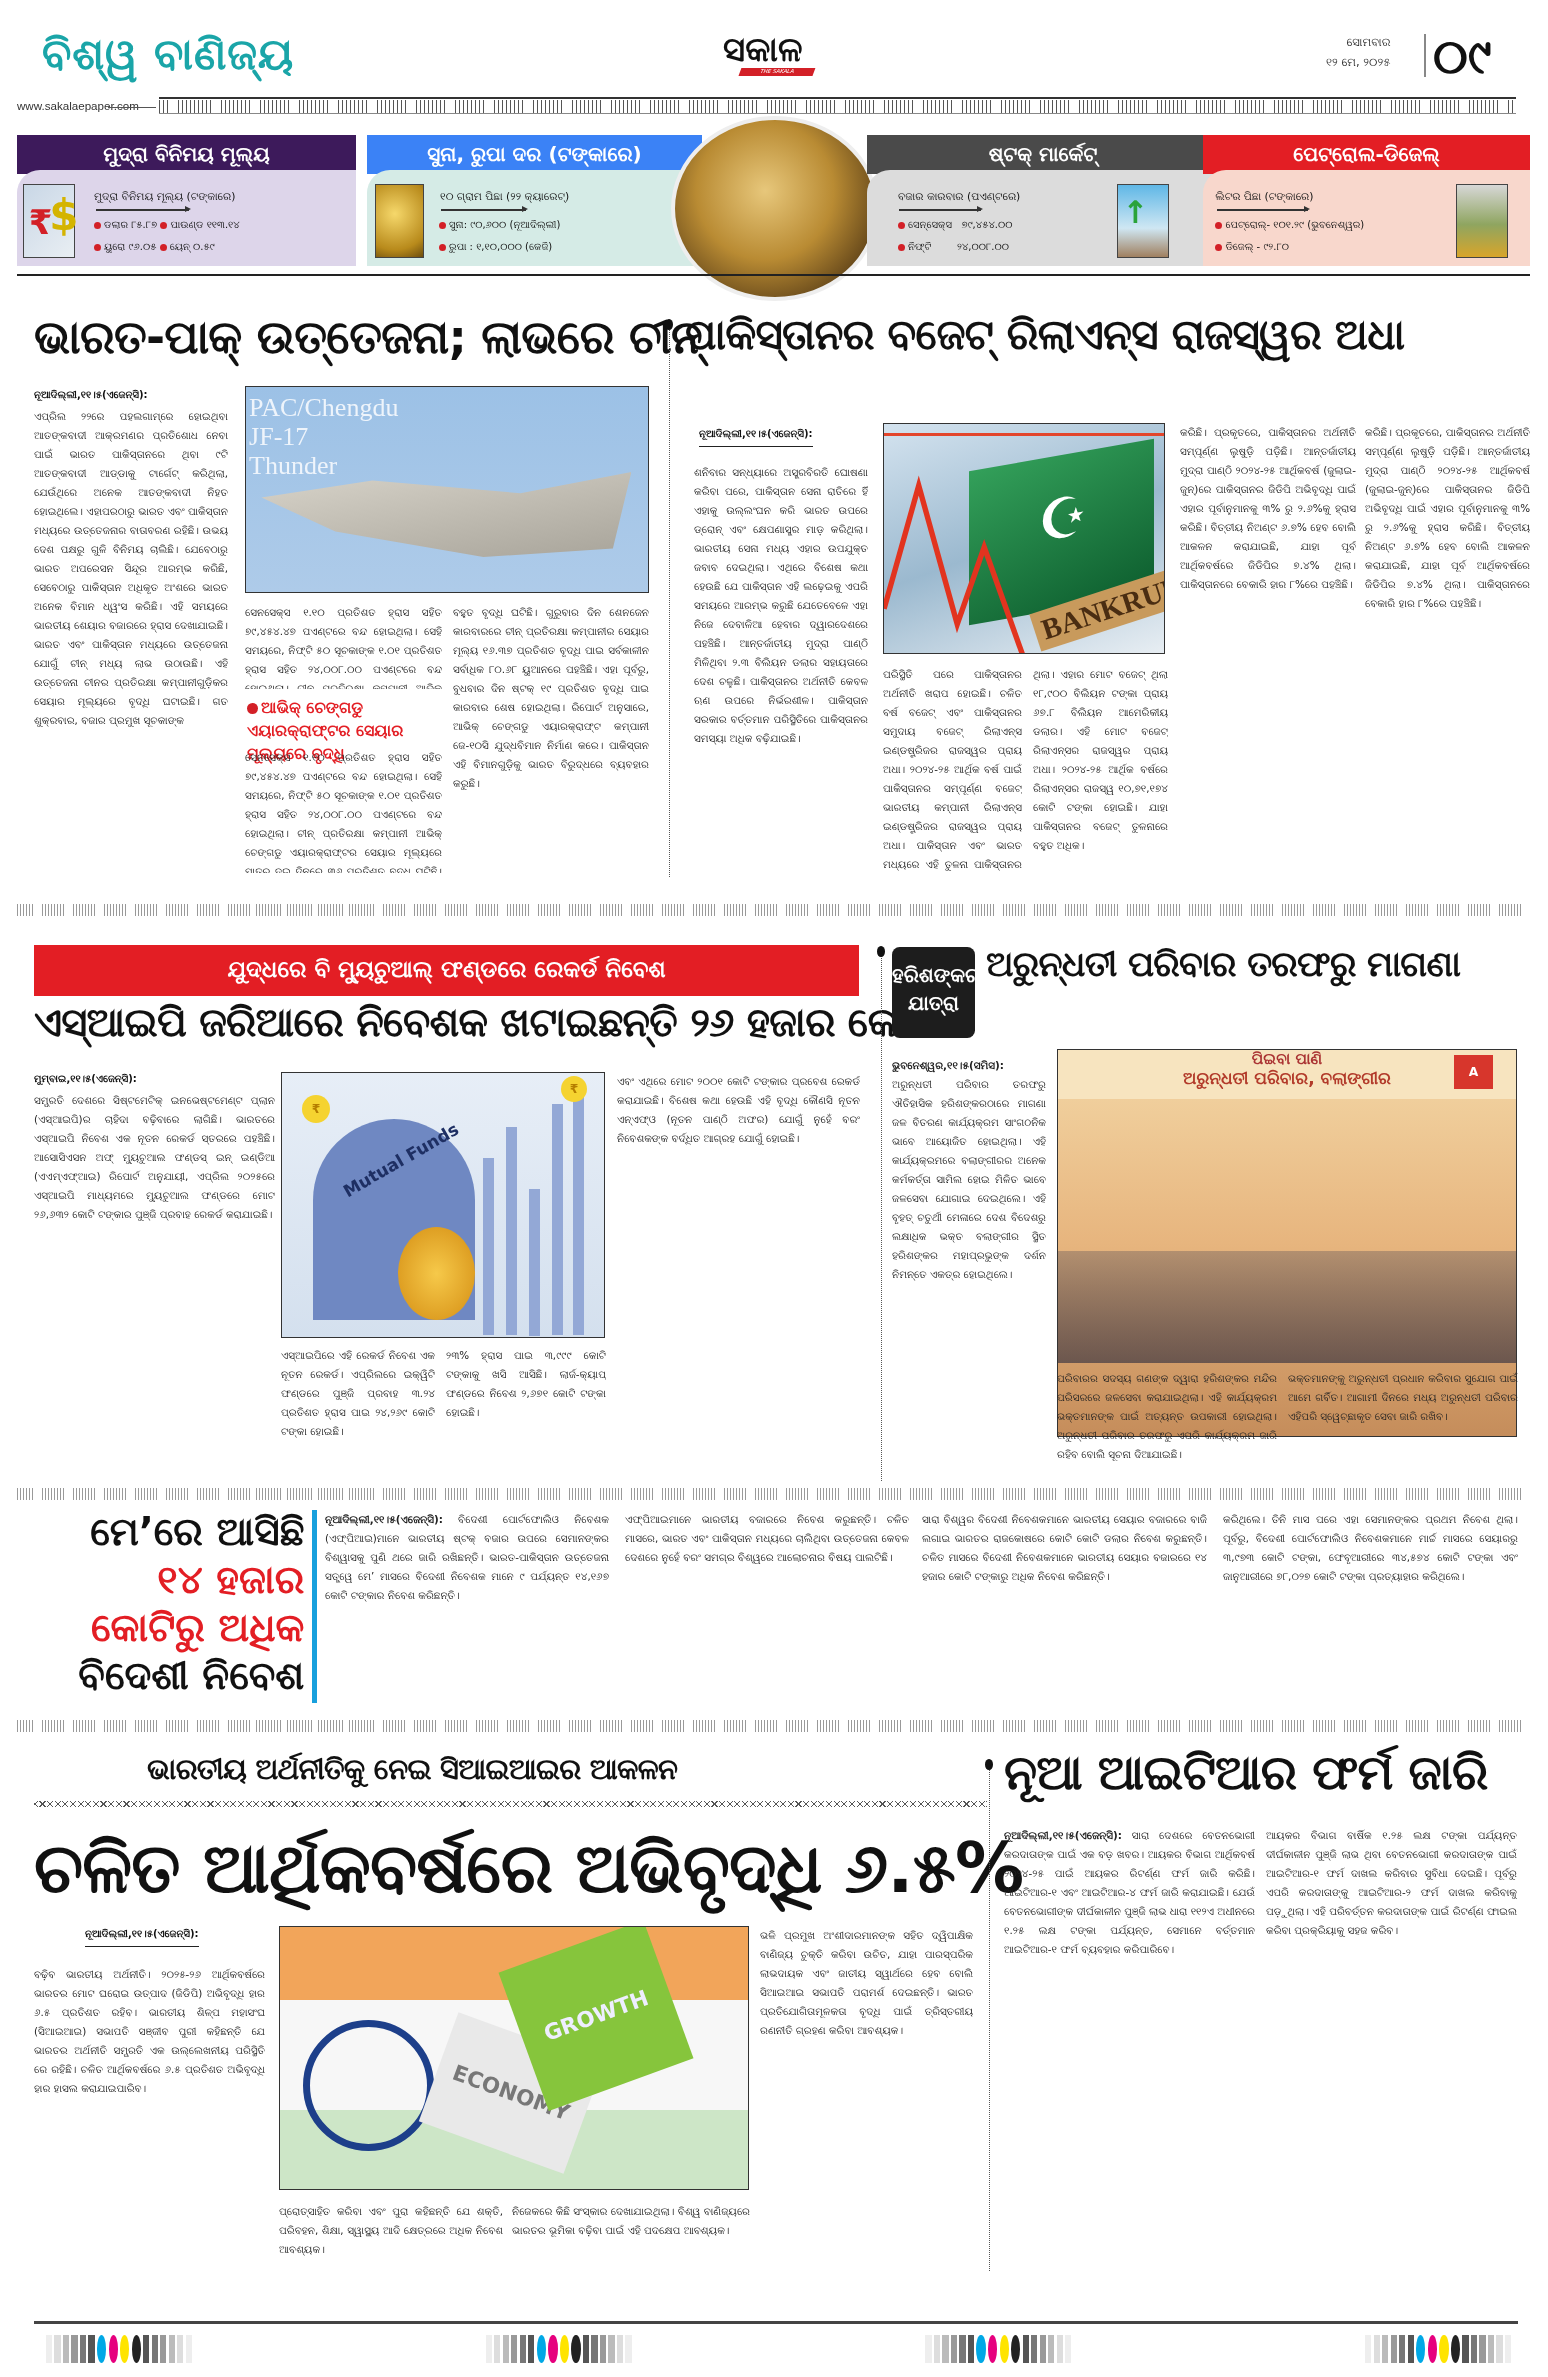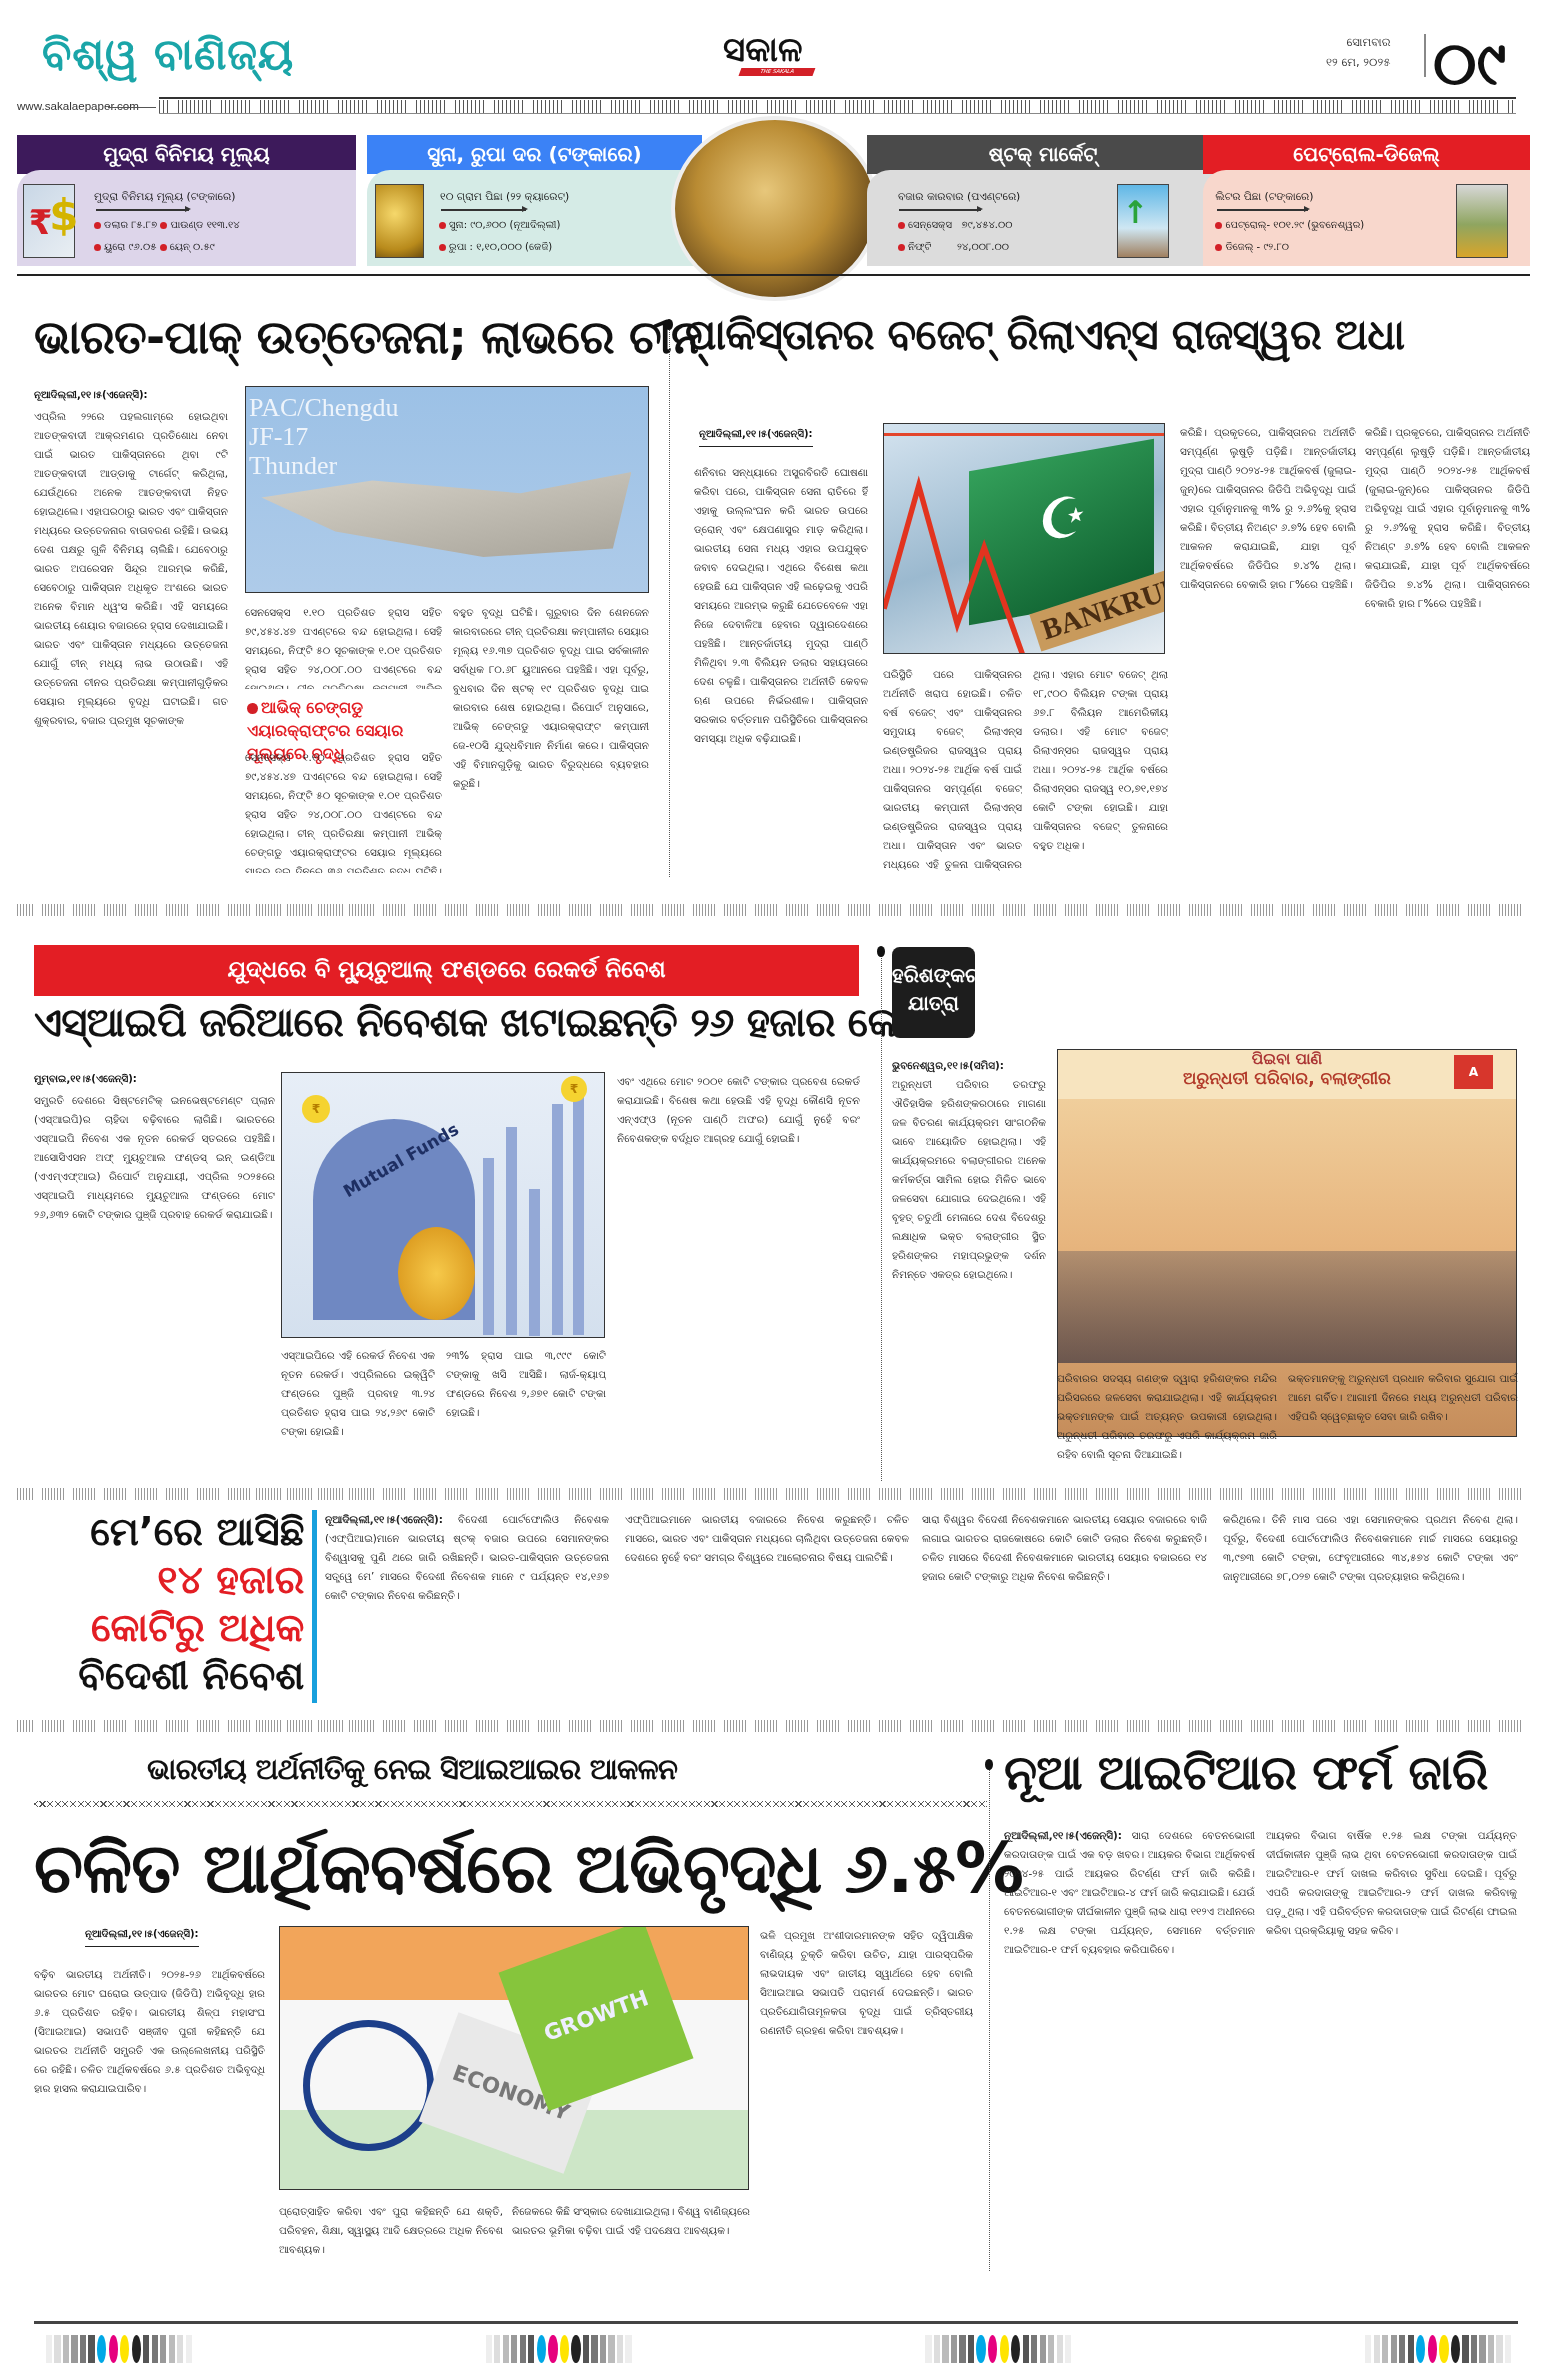--- a/index.html
+++ b/index.html
@@ -9,21 +9,21 @@
 .masthead-title{left:42px;top:29px;font-size:43px;font-weight:bold;color:#1aa5a8;letter-spacing:0.8px}
 .url{left:17px;top:99px;font-size:11.6px;color:#333;font-family:"Liberation Sans",sans-serif}
 .url-line{left:102px;top:106px;width:54px;height:1.5px;background:#555}
 .rule-top{left:159px;top:97px;width:1357px;height:1.5px;background:#333}
 .hatch{left:159px;top:100px;width:1357px;height:14px;background:repeating-linear-gradient(90deg,#555 0 0.8px,#fff 0.8px 3.9px);border-bottom:1.5px solid #888}
 .logo{left:723px;top:31px;width:116px;height:46px}
 .logo-text{font-size:34px;font-weight:bold;color:#111;font-family:"DejaVu Serif",serif;line-height:37px}
 .logo-band{width:74px;height:7.7px;background:#d32027;color:#fff;font-size:5.4px;text-align:center;line-height:7.7px;margin-left:17px;transform:skewX(-20deg)}
 .dateblk{left:1326px;top:32px;text-align:right;font-size:11.6px;color:#333;line-height:20px}
 .pgsep{left:1424px;top:34px;width:1.5px;height:43px;background:#888}
-.pgnum{left:1433px;top:28px;font-size:60px;font-weight:bold;color:#111;font-family:"DejaVu Sans",sans-serif}
+.pgnum{left:1433px;top:28px;font-size:48px;font-weight:bold;color:#111;font-family:"DejaVu Sans",sans-serif}
 
 .tbox{top:135px;height:131px;}
 .tbox .head{height:39px;color:#fff;font-size:20px;font-weight:bold;text-align:center;line-height:39px}
 .tbox .body{height:96px;border-top-left-radius:23px;position:relative;margin-top:-3.9px}
 .tbox .pic{position:absolute;top:14px;width:52px;height:74px;border:0.8px solid #444}
 .tbox .lbl{position:absolute;font-size:10.8px;color:#111}
 .tbox .arrow{position:absolute;height:1.5px;background:#333}
 .tbox .arrow:after{content:"";position:absolute;right:-1.5px;top:-3.1px;border-left:6.2px solid #333;border-top:3.9px solid transparent;border-bottom:3.9px solid transparent}
 .tbox .item{position:absolute;font-size:10px;color:#111;white-space:nowrap}
 .dot{display:inline-block;width:7px;height:7px;border-radius:50%;background:#d32027;margin-right:3.1px;vertical-align:middle}
@@ -167,20 +167,21 @@
   <div style="position:absolute;left:20px;top:21.6px;width:28px;height:28px;border-radius:50%;background:#f5d330;text-align:center;line-height:28px;color:#b57e00;font-weight:bold">₹</div>
   <div style="position:absolute;left:279px;top:3.1px;width:26px;height:26px;border-radius:50%;background:#f5d330;text-align:center;line-height:26px;color:#b57e00;font-weight:bold">₹</div>
 </div>
 <div class="abs col" style="left:281px;top:1346px;width:154px;height:131px">ଏସ୍‌ଆଇପିରେ ଏହି ରେକର୍ଡ ନିବେଶ ଏକ ନୂତନ ରେକର୍ଡ। ଏପ୍ରିଲରେ ଇକ୍ୱିଟି ଫଣ୍ଡରେ ପୁଞ୍ଜି ପ୍ରବାହ ୩.୨୪ ପ୍ରତିଶତ ହ୍ରାସ ପାଇ ୨୪,୨୬୯ କୋଟି ଟଙ୍କା ହୋଇଛି।</div>
 <div class="abs col" style="left:446px;top:1346px;width:160px;height:131px">୨୩% ହ୍ରାସ ପାଇ ୩,୯୯୯ କୋଟି ଟଙ୍କାକୁ ଖସି ଆସିଛି। ଲାର୍ଜ-କ୍ୟାପ୍ ଫଣ୍ଡରେ ନିବେଶ ୨,୬୭୧ କୋଟି ଟଙ୍କା ହୋଇଛି।</div>
 <div class="abs col" style="left:617px;top:1072px;width:243px;height:405px">ଏବଂ ଏଥିରେ ମୋଟ ୨୦୦୧ କୋଟି ଟଙ୍କାର ପ୍ରବେଶ ରେକର୍ଡ କରାଯାଇଛି। ବିଶେଷ କଥା ହେଉଛି ଏହି ବୃଦ୍ଧି କୌଣସି ନୂତନ ଏନ୍‌ଏଫ୍‌ଓ (ନୂତନ ପାଣ୍ଠି ଅଫର) ଯୋଗୁଁ ନୁହେଁ ବରଂ ନିବେଶକଙ୍କ ବର୍ଦ୍ଧିତ ଆଗ୍ରହ ଯୋଗୁଁ ହୋଇଛି।</div>
 <div class="abs vdots" style="left:881px;top:949px;height:532px"></div>
 
 <div class="abs kicker" style="left:892px;top:947px;width:83px;height:91px;font-size:20px;line-height:28px;padding-top:14px">ହରିଶଙ୍କର ଯାତ୍ରା</div>
 <div class="abs hl" style="left:986px;top:942px;font-size:35px;line-height:45px">
+  <div>ଅରୁନ୍ଧତୀ ପରିବାର ତରଫରୁ ମାଗଣା</div>
 </div>
 <div class="abs col" style="left:892px;top:1056px;width:154px;height:420px"><b>ଭୁବନେଶ୍ୱର,୧୧।୫(ସମିସ):</b> <span>ଅରୁନ୍ଧତୀ ପରିବାର ତରଫରୁ ଐତିହାସିକ ହରିଶଙ୍କରଠାରେ ମାଗଣା ଜଳ ବିତରଣ କାର୍ଯ୍ୟକ୍ରମ ସାଂଗଠନିକ ଭାବେ ଆୟୋଜିତ ହୋଇଥିଲା। ଏହି କାର୍ଯ୍ୟକ୍ରମରେ ବଲାଙ୍ଗୀରର ଅନେକ କର୍ମକର୍ତ୍ତା ସାମିଲ ହୋଇ ମିଳିତ ଭାବେ ଜଳସେବା ଯୋଗାଇ ଦେଇଥିଲେ। ଏହି ବୃହତ୍ ଚତୁର୍ଥୀ ମେଳାରେ ଦେଶ ବିଦେଶରୁ ଲକ୍ଷାଧିକ ଭକ୍ତ ବଲାଙ୍ଗୀର ସ୍ଥିତ ହରିଶଙ୍କର ମହାପ୍ରଭୁଙ୍କ ଦର୍ଶନ ନିମନ୍ତେ ଏକତ୍ର ହୋଇଥିଲେ।</span></div>
 <div class="abs photo" style="left:1057px;top:1049px;width:460px;height:388px;background:linear-gradient(180deg,#f3d7a6,#e7b57e 50%,#c58d5b)">
   <div style="position:absolute;left:0;top:0;width:100%;height:49px;background:#f7e4bf;text-align:center">
     <div style="font-size:15.4px;color:#a33;font-weight:bold">ପିଇବା ପାଣି</div>
     <div style="font-size:17px;color:#b23a2a;font-weight:bold">ଅରୁନ୍ଧତୀ ପରିବାର, ବଲାଙ୍ଗୀର</div>
   </div>
   <div style="position:absolute;left:396px;top:4.6px;width:39px;height:34px;background:#d7362c;color:#fff;text-align:center;font-weight:bold;line-height:34px">A</div>
   <div style="position:absolute;left:0;top:201px;width:100%;height:112px;background:linear-gradient(180deg,rgba(60,60,80,.3),rgba(40,40,60,.6))"></div>
 </div>

